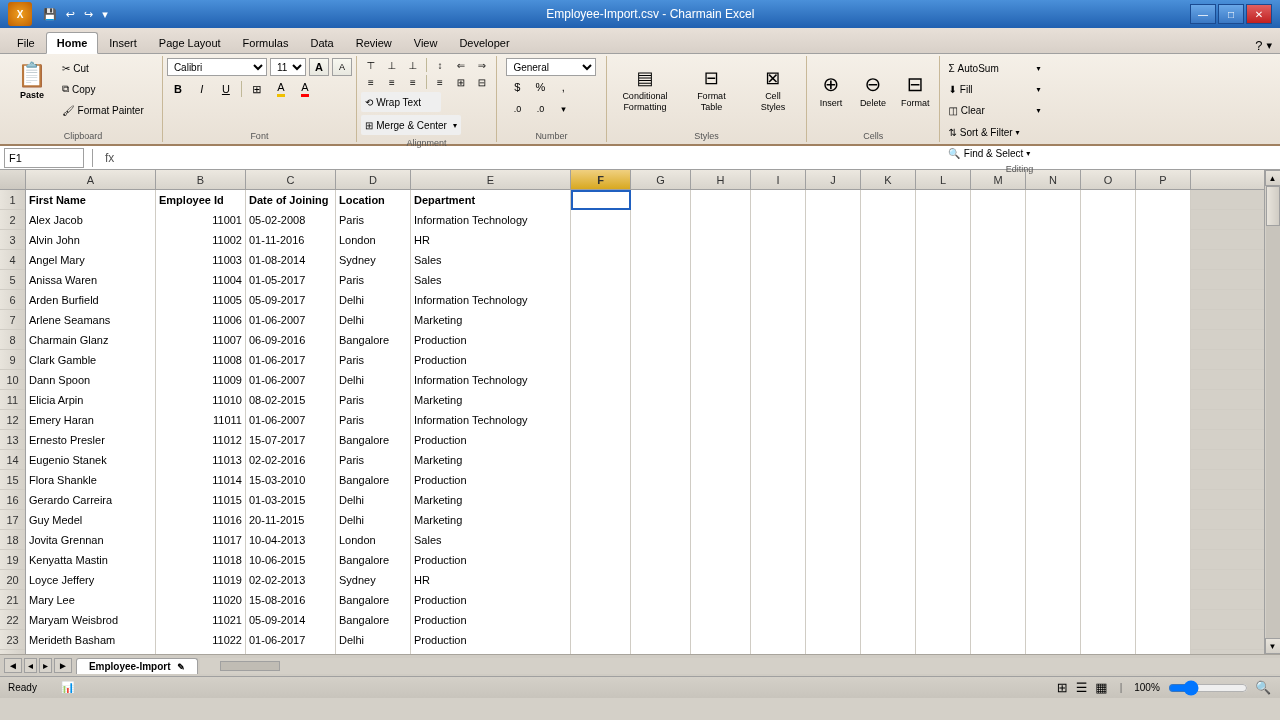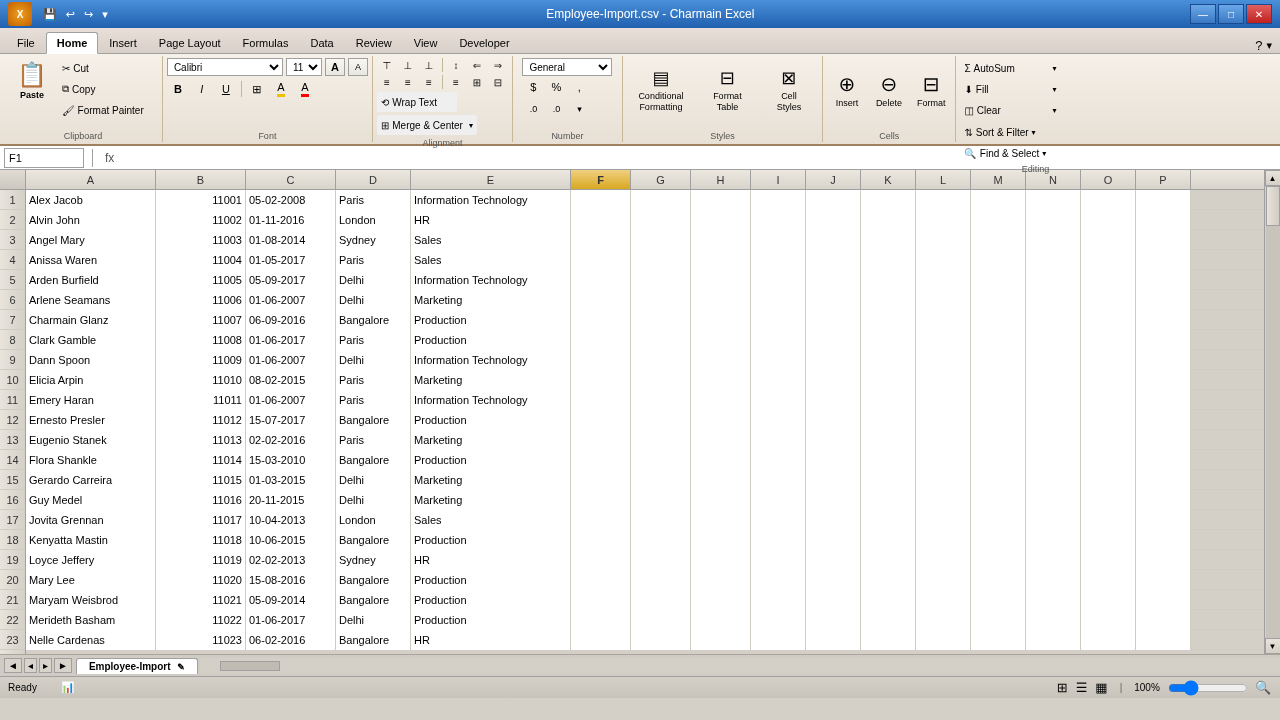--- a/index.html
+++ b/index.html
@@ -137,21 +137,21 @@
       border: 1px solid transparent;
       border-radius: 2px;
       font-size: 10px;
       font-weight: bold;
       gap: 2px;
     }
 
     
     .font-row { display: flex; align-items: center; gap: 3px; margin-bottom: 2px; }
     .font-select {
-      width: 116px; height: 18px; font-size: 10px;
+      width: 100px; height: 18px; font-size: 10px;
       border: 1px solid #a0a0a0; background: white; padding: 0 2px;
     }
     .size-select {
       width: 36px; height: 18px; font-size: 10px;
       border: 1px solid #a0a0a0; background: white; padding: 0 2px;
     }
     .small-btn {
       width: 20px; height: 18px;
       border: 1px solid #a0a0a0;
       background: linear-gradient(to bottom, #f8f8f0, #e8e8e0);
@@ -690,20 +690,38 @@
             <div class="row-num">18</div>
             <div class="row-num">19</div>
             <div class="row-num">20</div>
             <div class="row-num">21</div>
             <div class="row-num">22</div>
             <div class="row-num">23</div>
             <div class="row-num">24</div>
           </div>
         <div class="cells-area-grid" id="cells-grid">
             <div class="cells-row">
+              <div class="cell col-a" style="font-weight: bold;">First Name</div>
+              <div class="cell col-b" style="font-weight: bold;">Employee Id</div>
+              <div class="cell col-c" style="font-weight: bold;">Date of Joining</div>
+              <div class="cell col-d" style="font-weight: bold;">Location</div>
+              <div class="cell col-e" style="font-weight: bold;">Department</div>
+              <div class="cell col-f selected-cell" style="font-weight: bold;"></div>
+              <div class="cell col-g" style="font-weight: bold;"></div>
+              <div class="cell col-h" style="font-weight: bold;"></div>
+              <div class="cell col-i" style="font-weight: bold;"></div>
+              <div class="cell col-j" style="font-weight: bold;"></div>
+              <div class="cell col-k" style="font-weight: bold;"></div>
+              <div class="cell col-l" style="font-weight: bold;"></div>
+              <div class="cell col-m" style="font-weight: bold;"></div>
+              <div class="cell col-n" style="font-weight: bold;"></div>
+              <div class="cell col-o" style="font-weight: bold;"></div>
+              <div class="cell col-p" style="font-weight: bold;"></div>
+            </div>
+            <div class="cells-row">
               <div class="cell col-a">Alex Jacob</div>
               <div class="cell col-b" style="justify-content: flex-end;">11001</div>
               <div class="cell col-c">05-02-2008</div>
               <div class="cell col-d">Paris</div>
               <div class="cell col-e">Information Technology</div>
               <div class="cell col-f"></div>
               <div class="cell col-g"></div>
               <div class="cell col-h"></div>
               <div class="cell col-i"></div>
               <div class="cell col-j"></div>

